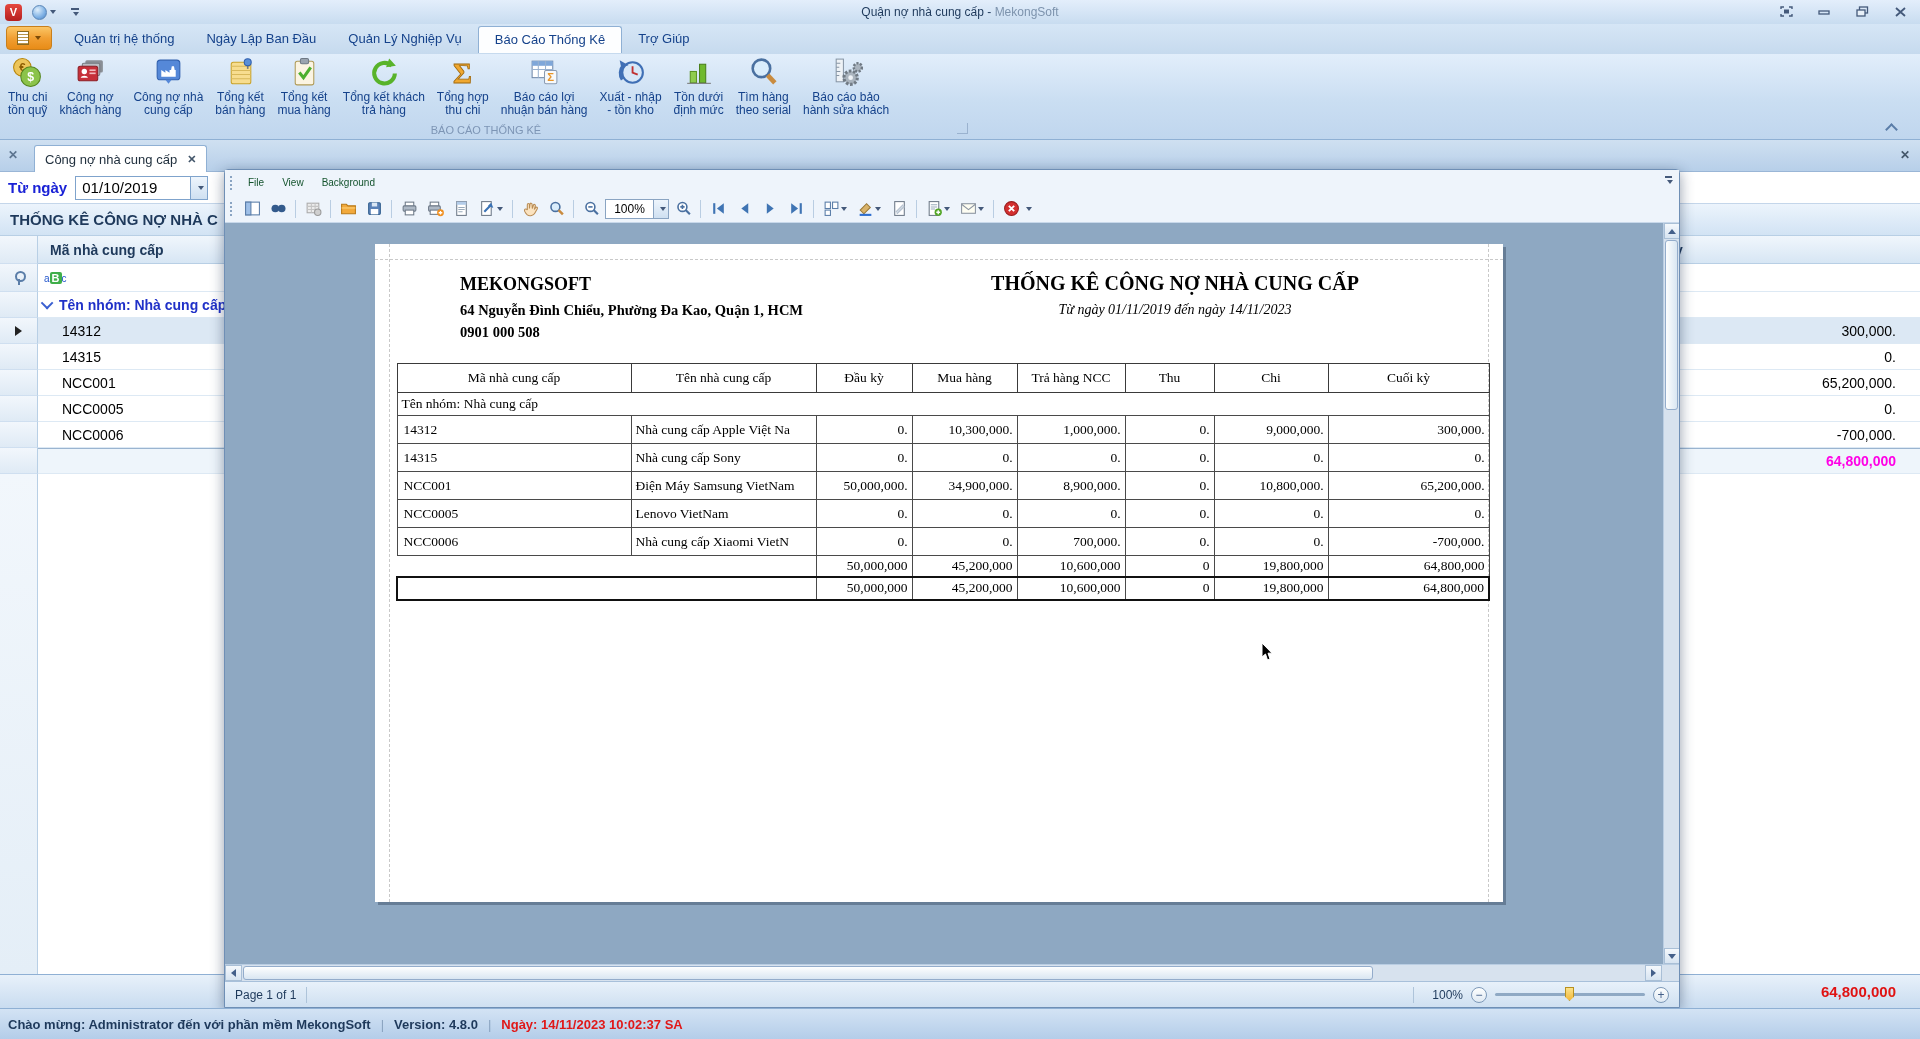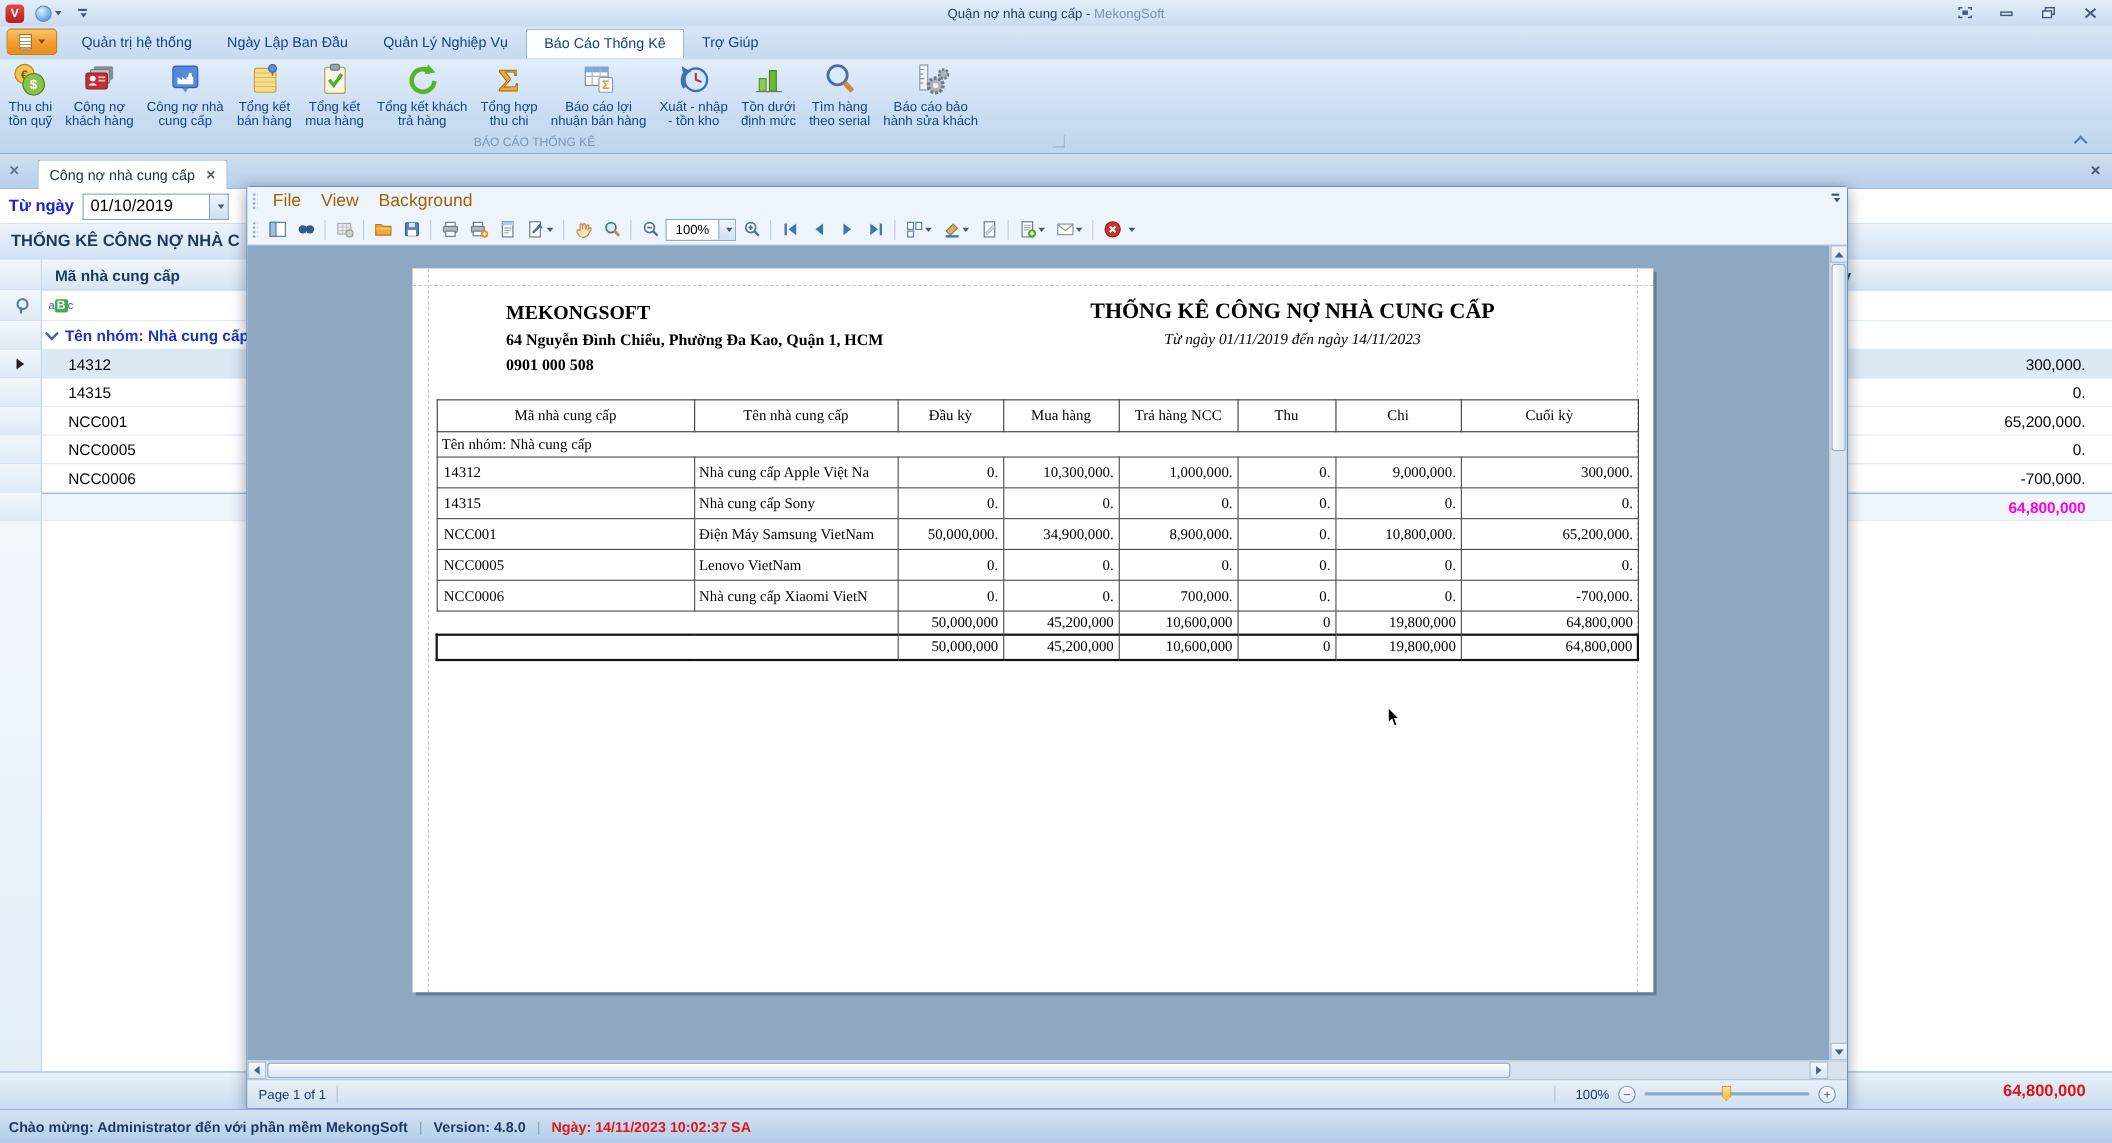--- a/index.html
+++ b/index.html
@@ -124,21 +124,21 @@
   .pv-title { height:27px; background:linear-gradient(#e0ebf8,#c6daee); border-bottom:1px solid #aac2dd;
     border-radius:3px 3px 0 0; display:flex; align-items:center; padding:0 6px; }
   .pv-title .t { font-size:13px; color:#1e395b; margin-left:6px; }
   .pv-btns { margin-left:auto; display:flex; gap:4px; }
   .pv-btn { width:25px; height:20px; background:linear-gradient(#f4f9fe,#d6e5f4);
     border:1px solid #9ab4d2; border-radius:2px; display:flex; align-items:center; justify-content:center; }
   .pv-menu { height:25px; display:flex; align-items:center; gap:2px; padding-left:4px;
     background:#eef4fb; position:relative; }
   .grip { width:5px; height:16px; margin-right:4px;
     background-image:radial-gradient(circle,#8aa4c2 1px,transparent 1.2px); background-size:4px 4px; }
-  .pv-menu .mi { font-size:16px; color:#a16207; padding:3px 8px; }
+  .pv-menu .mi { font-size:10px; color:#14532d; padding:3px 8px; }
   .menu-overflow { position:absolute; right:6px; top:6px; }
   .menu-overflow .bar { width:7px; height:2px; background:#44597a; margin:0 auto 2px; }
   .pv-toolbar { height:28px; display:flex; align-items:center; padding-left:4px; gap:2px;
     background:#eef4fb; border-bottom:1px solid #c8d8ea; }
   .tb { width:24px; height:22px; display:flex; align-items:center; justify-content:center; border-radius:2px; }
   .tb svg { width:17px; height:17px; }
   .tbsep { width:1px; height:18px; background:#b9cde2; margin:0 3px; }
   .tb-drop { width:0; height:0; border-left:3.5px solid transparent; border-right:3.5px solid transparent;
     border-top:4px solid #44597a; margin-left:1px; }
   .zoombox { width:64px; height:20px; background:#fff; border:1px solid #8aa4c2; display:flex; align-items:center; }

